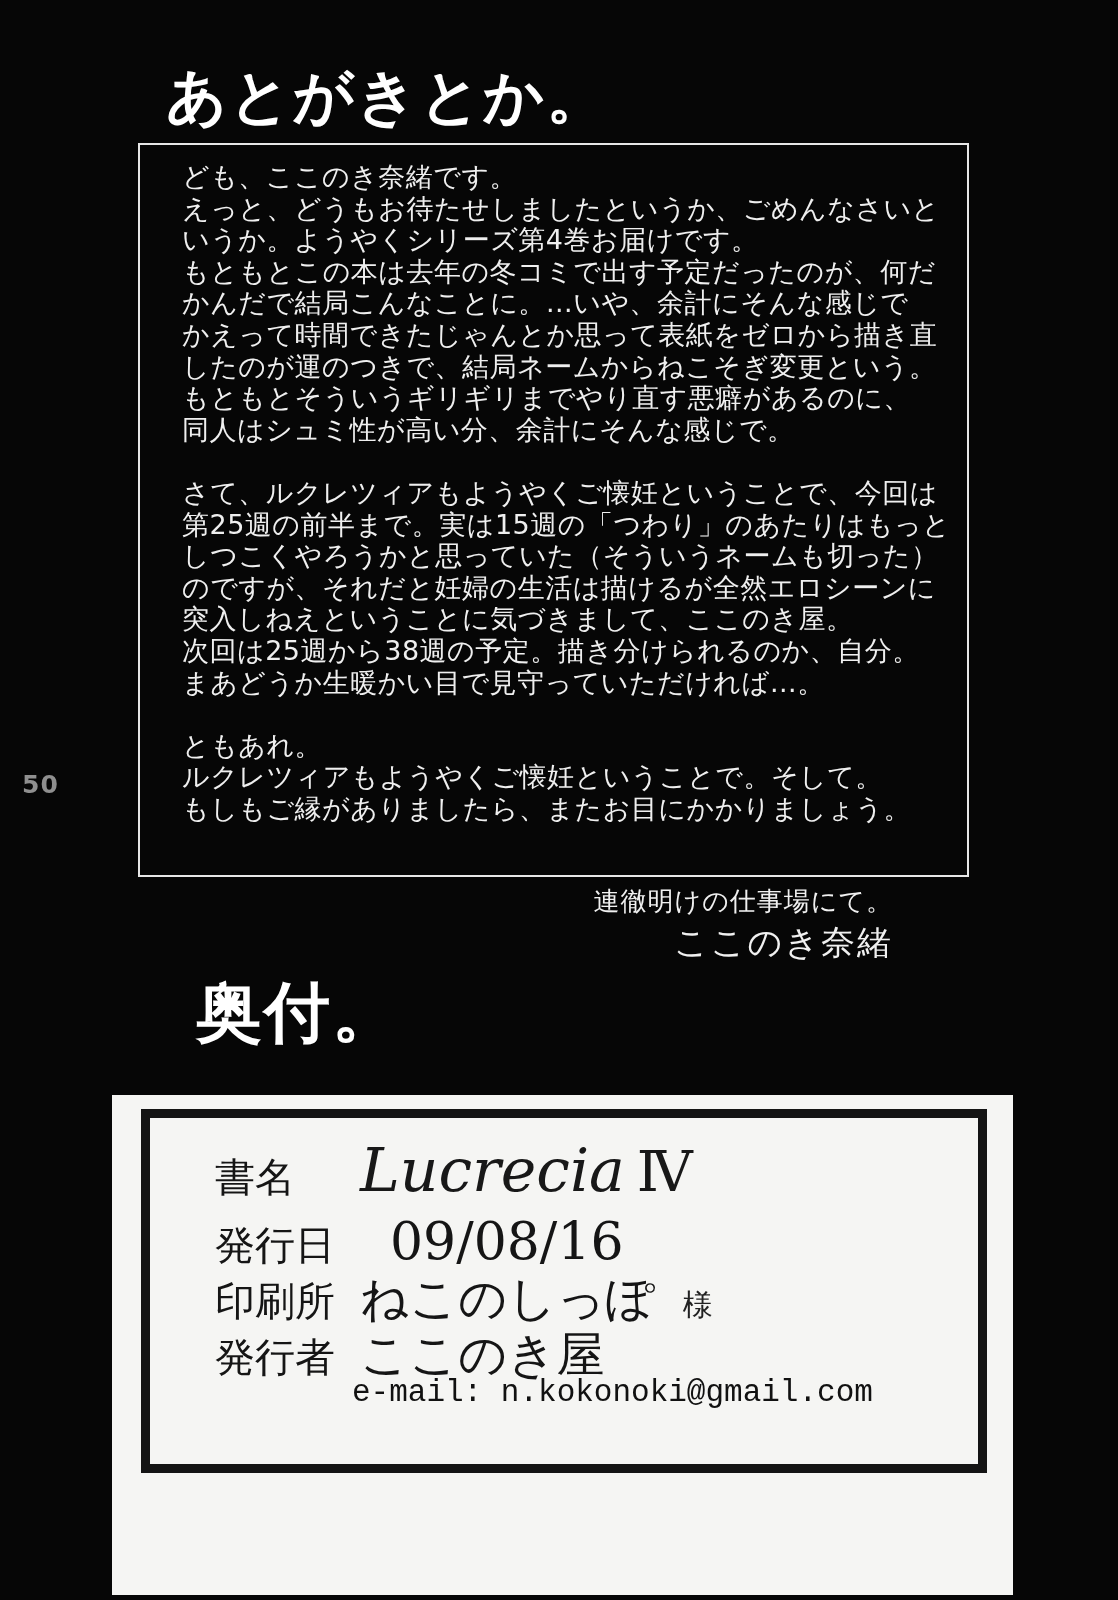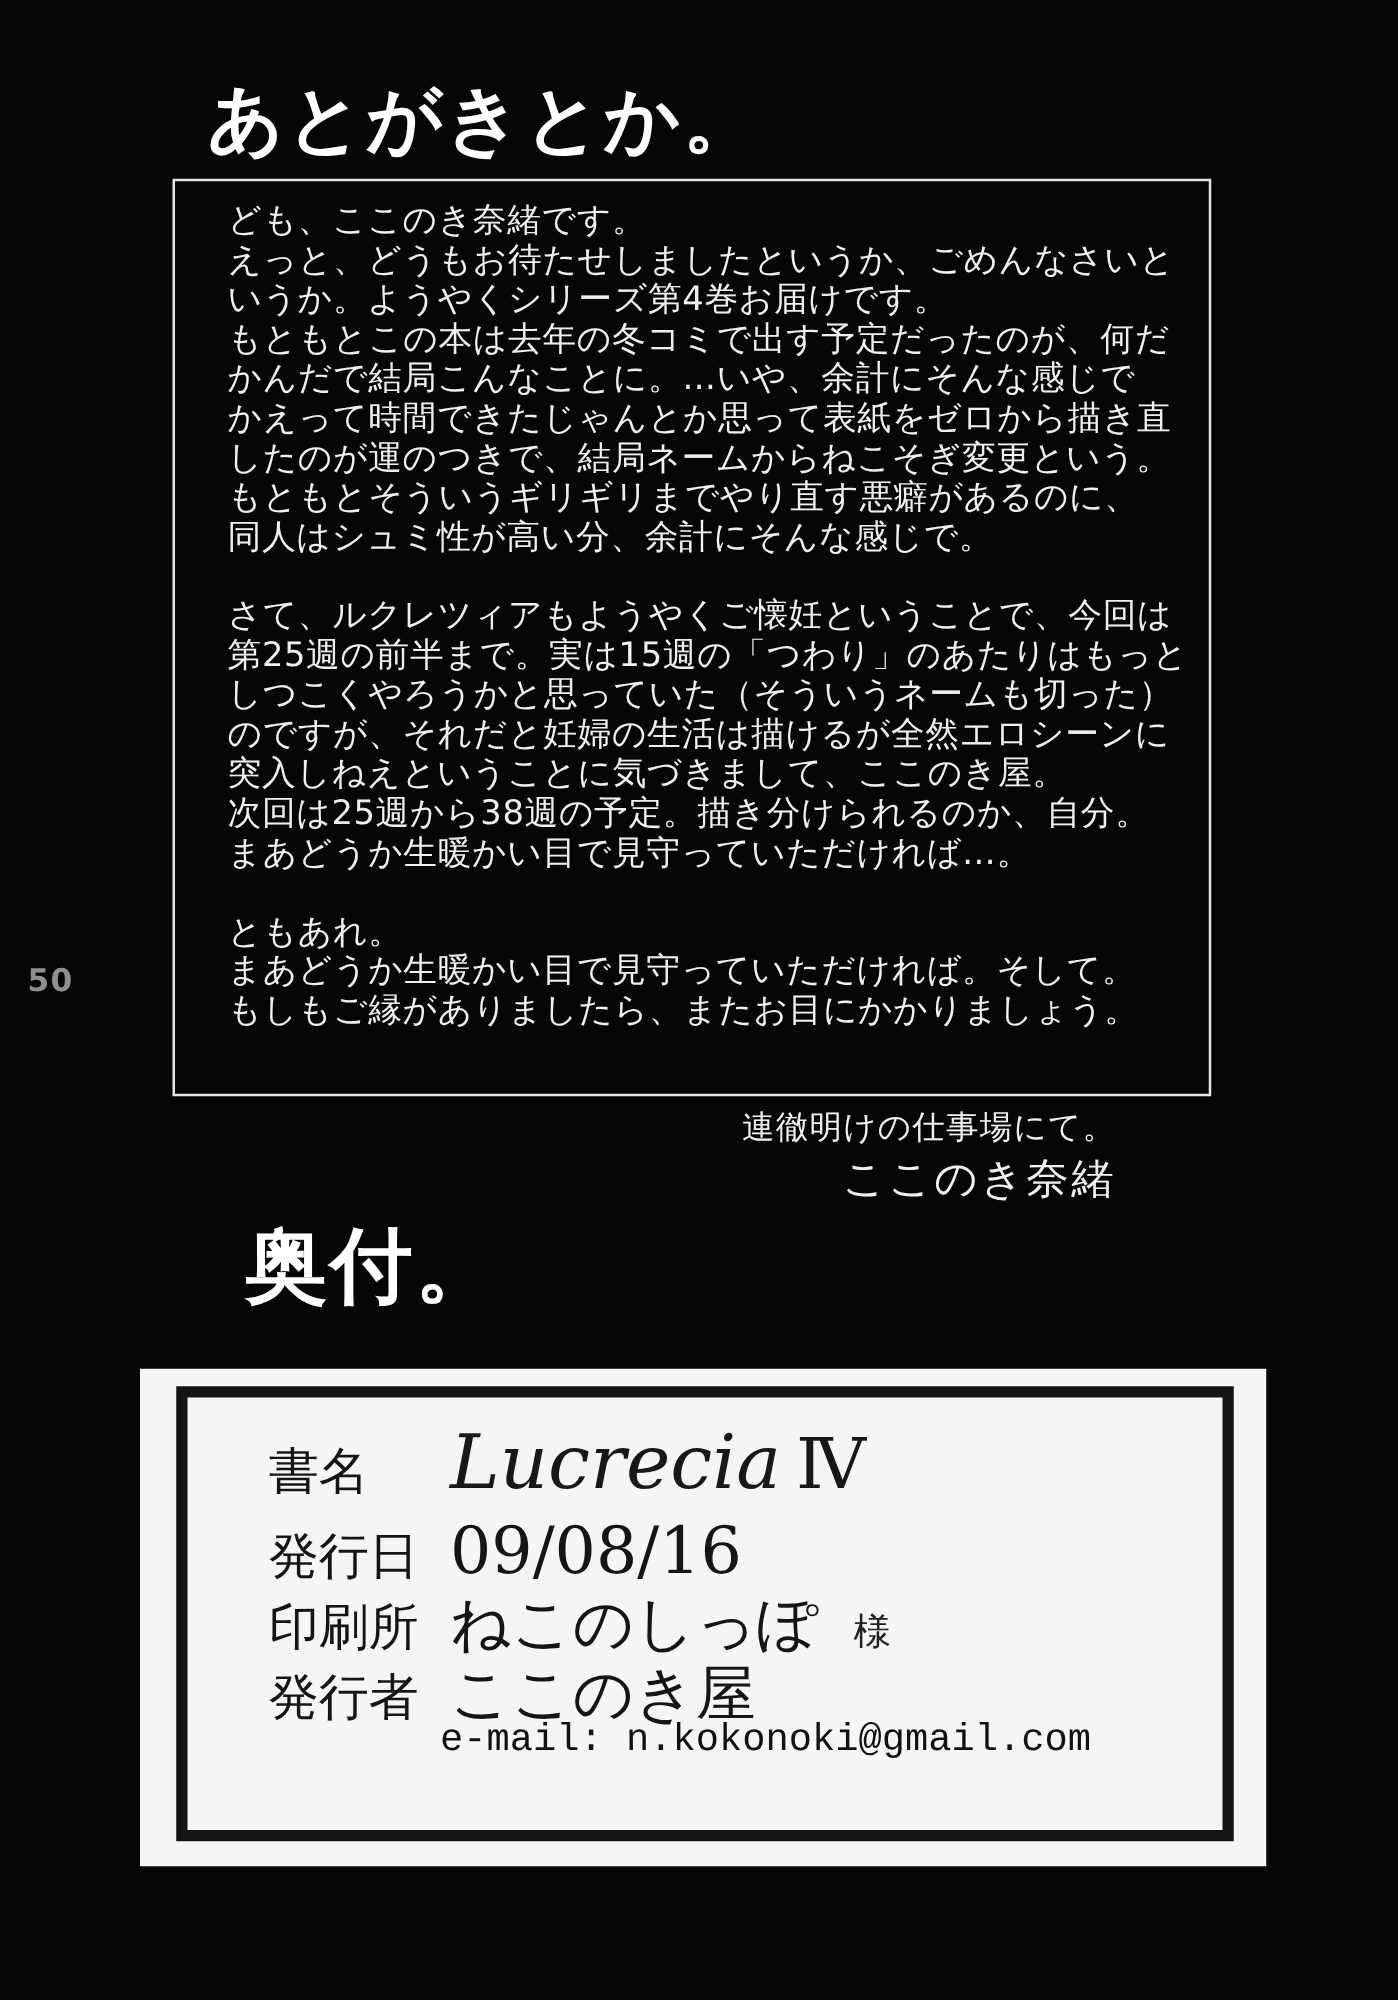--- a/index.html
+++ b/index.html
@@ -52,21 +52,21 @@
     position:absolute;right:225px;top:920px;
     font-size:34px;letter-spacing:2px;white-space:nowrap;
   }
   .colophon-title{
     position:absolute;left:196px;top:972px;
     font-size:66px;line-height:82px;font-weight:700;
     color:#ffffff;letter-spacing:2px;white-space:nowrap;
   }
   .colophon-box{
     position:absolute;left:112px;top:1095px;
-    width:901px;height:398px;
+    width:901px;height:500px;
     background:var(--paper-white);
   }
   .colophon-frame{
     position:absolute;left:29px;top:14px;
     width:846px;height:364px;
     border:9px solid var(--frame-black);
     box-sizing:border-box;
   }
   .col-row{
     position:absolute;left:103px;
@@ -81,21 +81,21 @@
   .row-date{top:116px;}
   .row-printer{top:172px;}
   .row-publisher{top:228px;}
   .book-title-latin{
     font-style:italic;font-size:60px;color:#181818;
     font-family:"DejaVu Serif","Liberation Serif",serif;
   }
   .book-title-numeral{
     font-size:56px;margin-left:12px;color:#181818;
   }
-  .value-date{font-size:52px;color:#151515;}
+  .value-date{font-size:52px;color:#151515;margin-left:30px;}
   .value-cjk{font-size:48px;color:#151515;margin-top:47px;}
   .honorific{font-size:30px;margin-left:28px;color:#222;}
   .colophon-email{
     position:absolute;left:240px;top:280px;
     font-family:"Liberation Mono","DejaVu Sans Mono",monospace;
     font-size:31px;color:#111;white-space:nowrap;
   }
 </style>
 </head>
 <body>
@@ -123,21 +123,21 @@
         <div class="aw-line">さて、ルクレツィアもようやくご懐妊ということで、今回は</div>
         <div class="aw-line">第25週の前半まで。実は15週の「つわり」のあたりはもっと</div>
         <div class="aw-line">しつこくやろうかと思っていた（そういうネームも切った）</div>
         <div class="aw-line">のですが、それだと妊婦の生活は描けるが全然エロシーンに</div>
         <div class="aw-line">突入しねえということに気づきまして、ここのき屋。</div>
         <div class="aw-line">次回は25週から38週の予定。描き分けられるのか、自分。</div>
         <div class="aw-line">まあどうか生暖かい目で見守っていただければ…。</div>
       </div>
       <div class="para">
         <div class="aw-line">ともあれ。</div>
-        <div class="aw-line">まあどうか生暖かい目で見守っていただければ。そして。</div>
+        <div class="aw-line">ルクレツィアもようやくご懐妊ということで。そして。</div>
         <div class="aw-line">もしもご縁がありましたら、またお目にかかりましょう。</div>
       </div>
     </div>
   </div>
 
   <div class="signoff-place">連徹明けの仕事場にて。</div>
   <div class="signoff-name">ここのき奈緒</div>
 
   <div class="colophon-title">奥付。</div>
 

